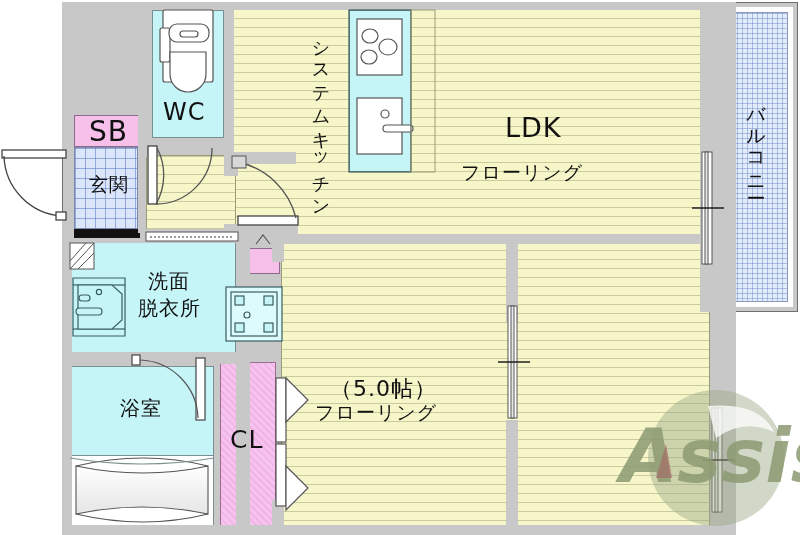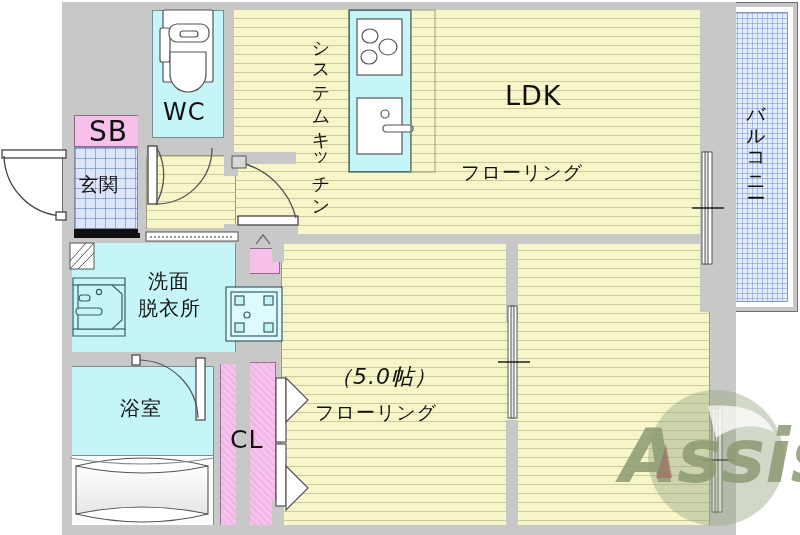--- a/index.html
+++ b/index.html
@@ -40,21 +40,21 @@
     background:
       repeating-linear-gradient(to right,  rgba(100,130,195,.45) 0 1px, rgba(0,0,0,0) 1px 5px),
       repeating-linear-gradient(to bottom, rgba(100,130,195,.45) 0 1px, rgba(0,0,0,0) 1px 5px),
       #e3ecfb;
     border:1px solid #8a99b8;
   }
   .white{background:#ffffff;}
   
   .lbl{position:absolute;color:#111;white-space:nowrap;letter-spacing:1px;}
   .lbl.v{writing-mode:vertical-rl;text-orientation:upright;letter-spacing:2px;}
-  .big{font-size:27px;}
+  .big{font-size:27px;margin-top:32px;}
   .mid{font-size:22px;}
   .sml{font-size:19px;}
   .xs{font-size:17px;}
   
   svg.ov{position:absolute;left:0;top:0;width:800px;height:535px;pointer-events:none;}
   
   #wm{position:absolute;left:612px;top:386px;width:192px;height:150px;pointer-events:none;}
 </style>
 </head>
 <body>
@@ -255,28 +255,28 @@
 
     <rect x="349" y="10" width="62" height="162" stroke="#3b5e60" fill="none" stroke-width="1.2"></rect>
     <rect x="411" y="10" width="24" height="162" stroke="#9c9c78" fill="none" stroke-width="1"></rect>
 
     <rect x="232" y="156" width="14" height="12" stroke="#555" fill="#d8d8d8" stroke-width="1"></rect>
   </svg>
 
   <div class="lbl big" style="left:505px;top:80px;">LDK</div>
   <div class="lbl sml" style="left:461px;top:160px;">フローリング</div>
 
-  <div class="lbl mid" style="left:330px;top:362px;font-style:italic;">（5.0帖）</div>
+  <div class="lbl mid" style="left:330px;top:374px;">（5.0帖）</div>
   <div class="lbl sml" style="left:315px;top:400px;">フローリング</div>
 
   <div class="lbl v sml" style="left:744px;top:93px;">バルコニー</div>
 
   <div class="lbl mid" style="left:163px;top:98px;font-size:24px;">WC</div>
 
-  <div class="lbl sml" style="left:79px;top:172px;">玄関</div>
+  <div class="lbl sml" style="left:89px;top:172px;">玄関</div>
 
   <div class="lbl mid" style="left:89px;top:115px;font-size:28px;">SB</div>
 
   <div class="lbl xs" style="left:148px;top:268px;font-size:20px;">洗面</div>
   <div class="lbl xs" style="left:138px;top:295px;font-size:20px;">脱衣所</div>
 
   <div class="lbl xs" style="left:120px;top:395px;font-size:20px;">浴室</div>
 
   <div class="lbl mid" style="left:230px;top:425px;font-size:25px;">CL</div>
 

